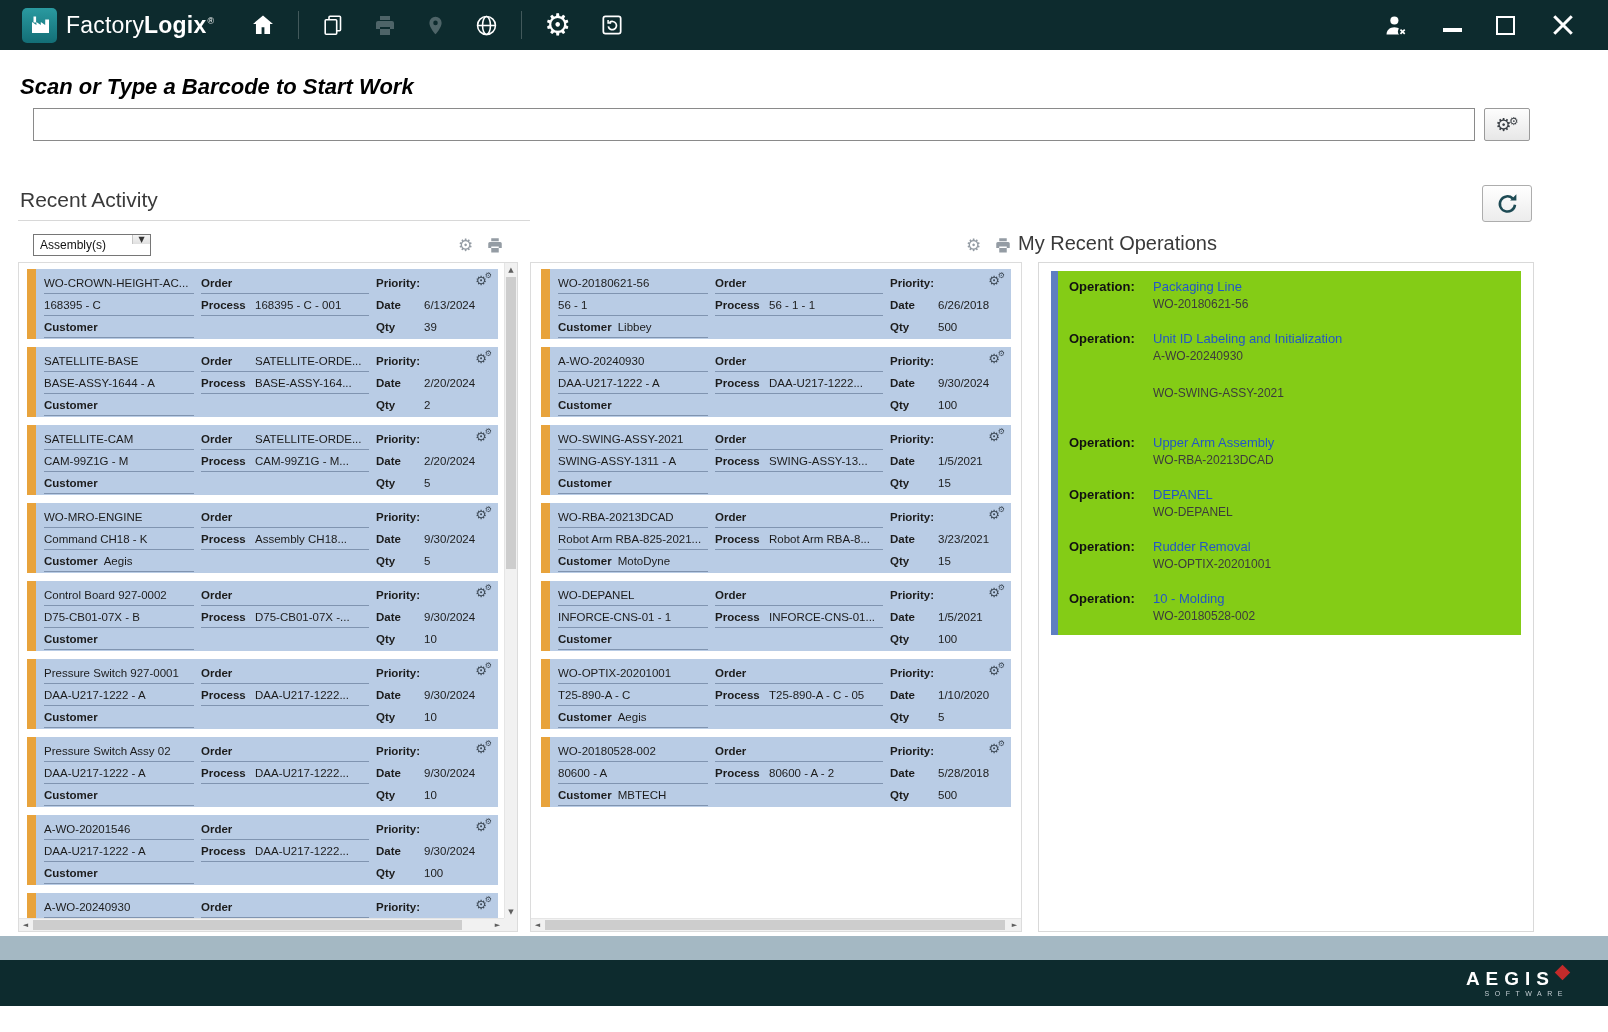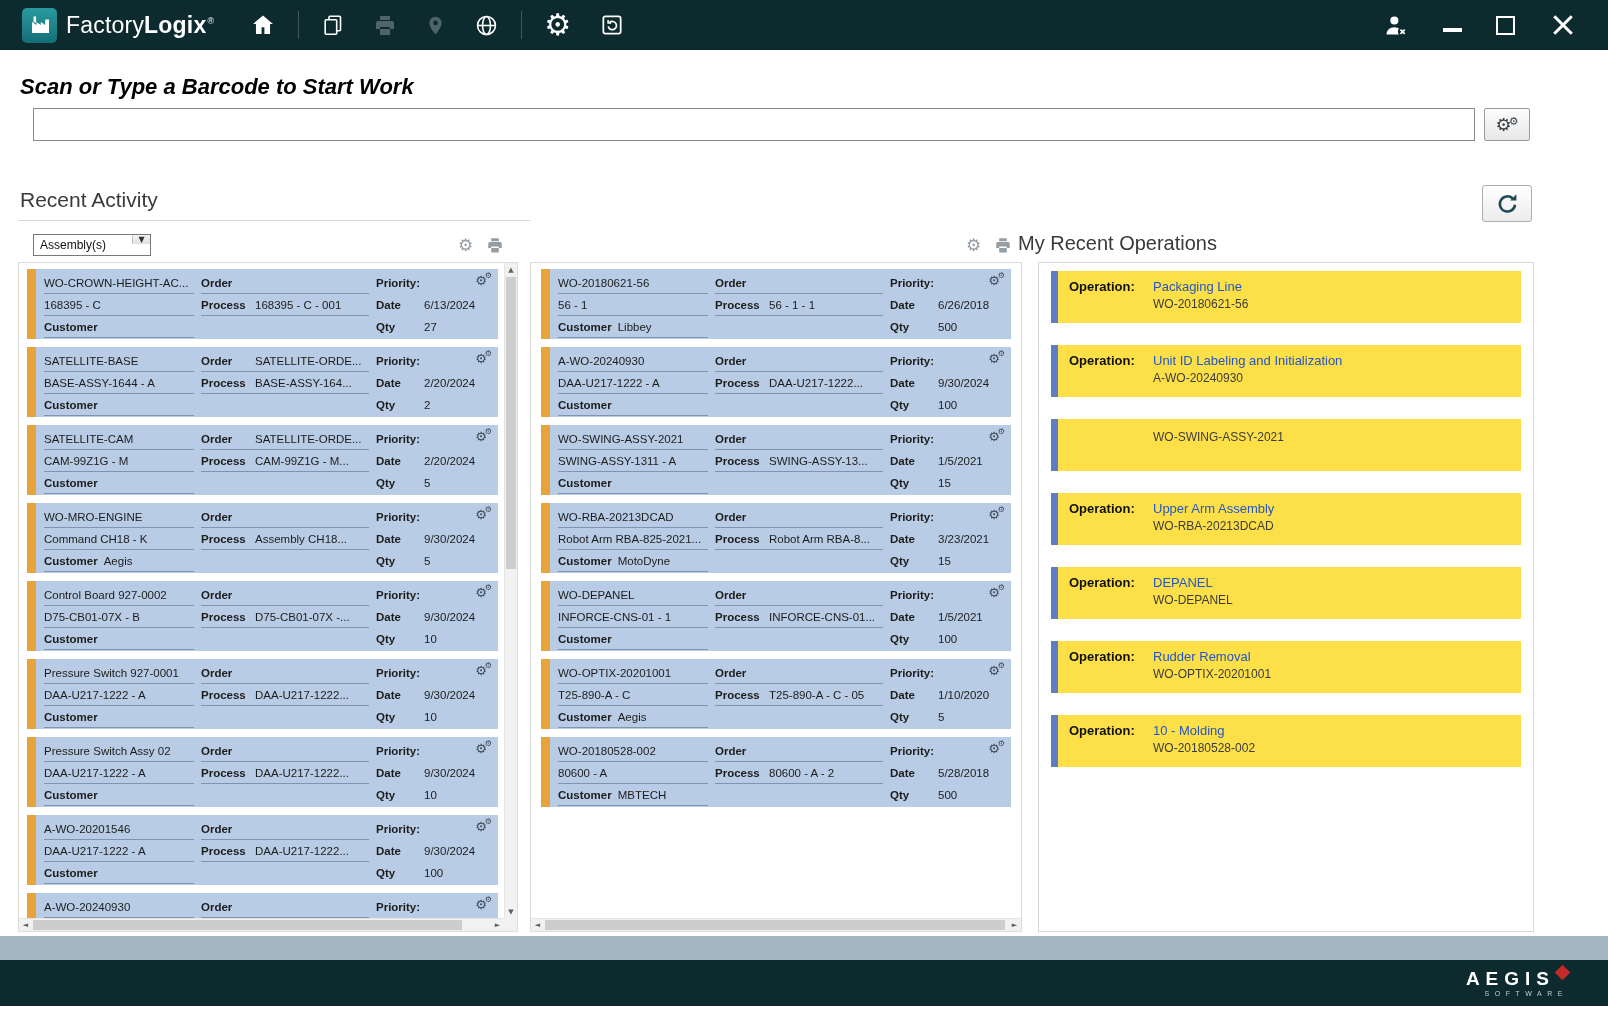--- a/index.html
+++ b/index.html
@@ -122,21 +122,21 @@
   .panel1 .hscroll { right:13px; } .panel2 .hscroll { right:0; }
   .hs-btn { position:absolute; top:0; height:100%; width:13px; display:flex; align-items:center; justify-content:center; font-size:7px; color:#5f5f5f; cursor:pointer; font-family:"DejaVu Sans", sans-serif; }
   .hs-left { left:0; } .hs-right { right:0; }
   .hs-thumb { position:absolute; top:1px; bottom:1px; background:#cdcdcd; cursor:pointer; }
   .panel1 .hs-thumb { left:14px; right:42px; }
   .panel2 .hs-thumb { left:14px; right:16px; }
   .sb-corner { position:absolute; right:0; bottom:0; width:13px; height:13px; background:#f1f1f1; }
 
   
   .ops { padding:8px 12px 0 12px; }
-  .op-card { position:relative; height:52px; margin-bottom:22px; background:#fde047; cursor:pointer; }
+  .op-card { position:relative; height:52px; margin-bottom:0; background:#84cc16; cursor:pointer; }
   .op-stripe { position:absolute; left:0; top:0; bottom:0; width:7px; background:#5f7ec2; }
   .op-body { padding:8px 0 0 18px; }
   .op-line1 { font-size:13px; color:#111; white-space:nowrap; }
   .op-line1 b { display:inline-block; width:84px; font-weight:bold; }
   .op-link { color:#2356c7; text-decoration:none; cursor:pointer; }
   .op-wo { margin-left:84px; margin-top:3px; font-size:12px; color:#3c3c3c; }
 
   
   .gap-band { position:absolute; top:936px; left:0; width:1608px; height:24px; background:#a4b8c3; }
   .footer {
@@ -307,21 +307,21 @@
               </div>
       </div>
       <div class="crow">
         <div class="cell a bb">
                 <b>Customer</b>
                 <span></span>
               </div>
         <div class="cell b"></div>
         <div class="cell c">
                 <b class="w">Qty</b>
-                <span>27</span>
+                <span>39</span>
               </div>
       </div>
     </div>
     <span class="cardgears"><span class="g1">⚙</span><span class="g2">⚙</span></span>
   </div>
 
   <div class="card">
     <div class="stripe"></div>
     <div class="crows">
       <div class="crow">

